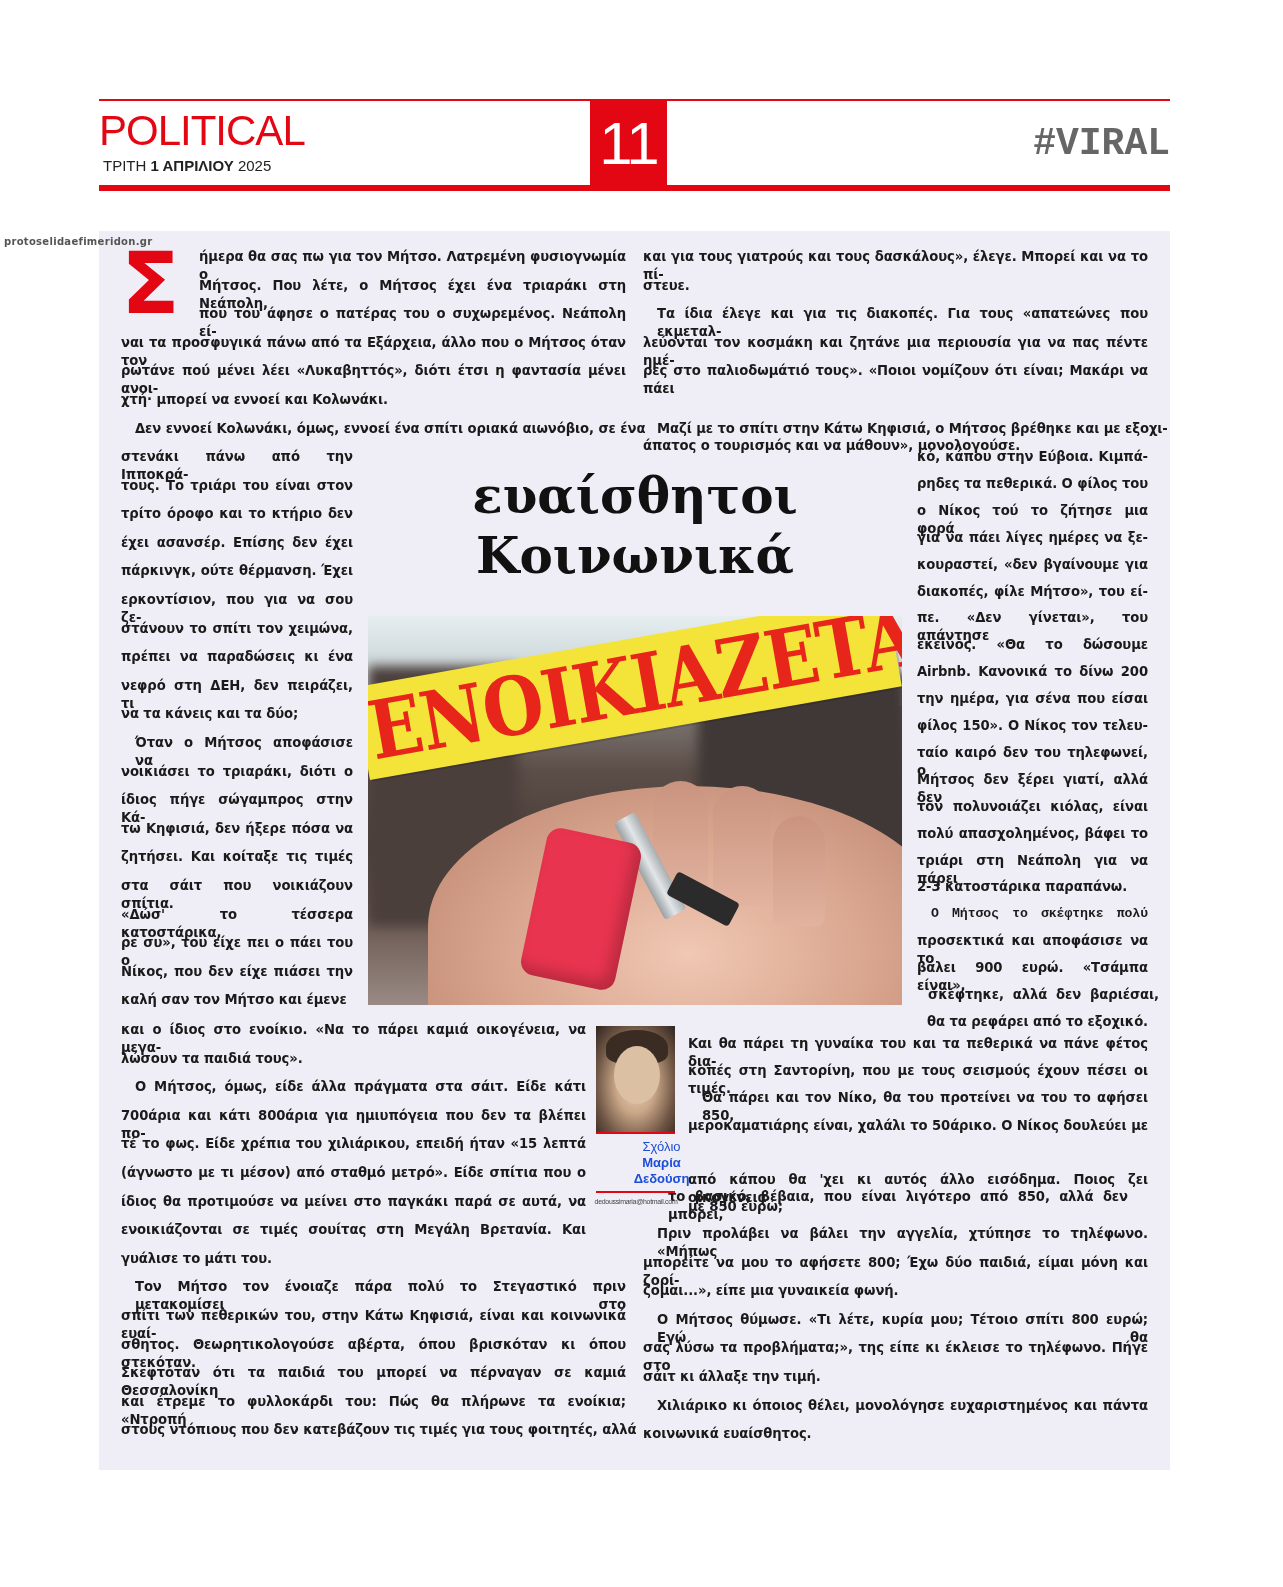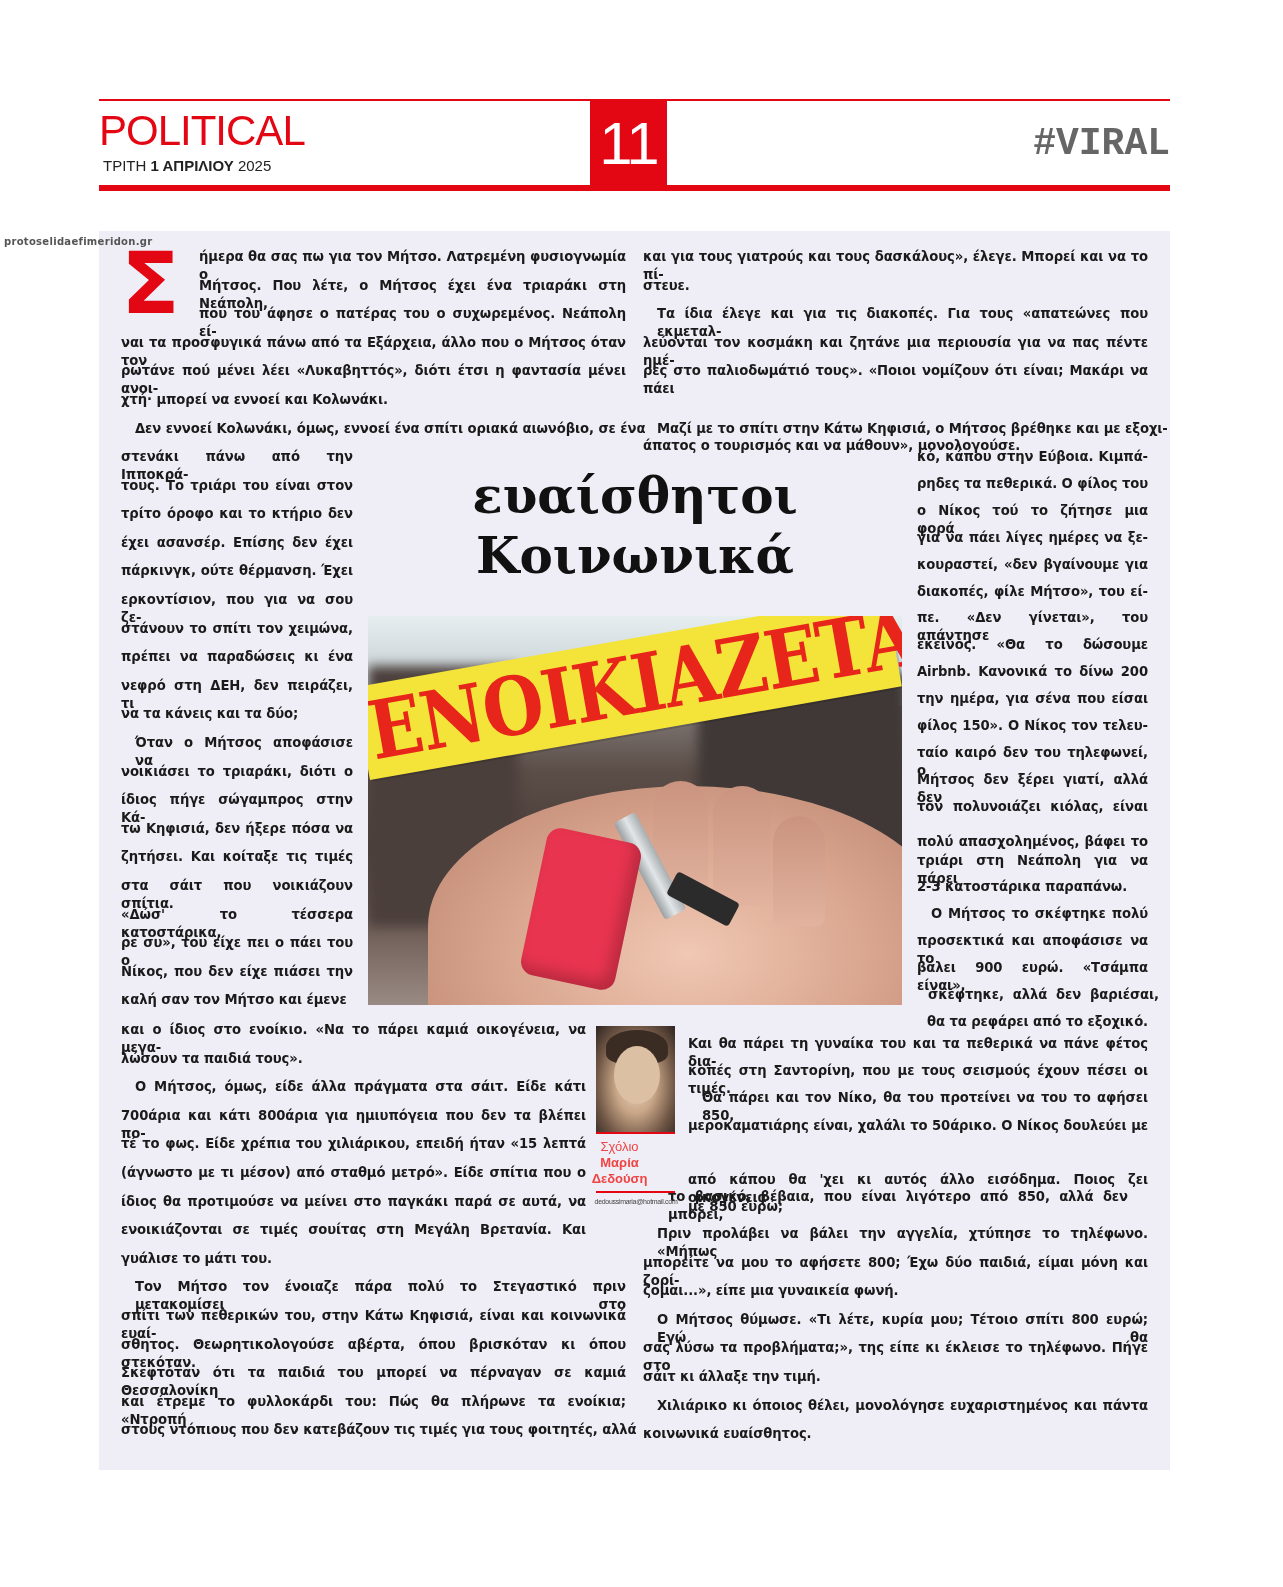--- a/index.html
+++ b/index.html
@@ -35,21 +35,21 @@
   .photo .finger { position:absolute; background: linear-gradient(180deg,#c9937f,#e2b39f); border-radius: 30px 30px 10px 10px; }
   .photo .fob { position:absolute; left:165px; top:218px; width:96px; height:150px; background:#e8344f; border-radius: 14px; transform: rotate(12deg); box-shadow: inset -8px -8px 14px rgba(0,0,0,0.2); }
   .photo .key { position:absolute; left:270px; top:195px; width:24px; height:110px; background: linear-gradient(90deg,#9aa0a3,#e2e6e8,#a8adb0); transform: rotate(-28deg); border-radius: 4px; }
   .photo .key2 { position:absolute; left:300px; top:270px; width:70px; height:26px; background:#2b2b2b; transform: rotate(28deg); border-radius: 4px; }
   .banner { position:absolute; left:2px; top:70px; width:540px; height:94px; background:#f4e43a; transform: rotate(-10deg); transform-origin: left bottom; box-shadow: 2px 2px 0 rgba(0,0,0,0.15); }
   .banner-text { position:absolute; left:8px; top:0; width:524px; height:94px; line-height:94px; text-align:center; font-family: "DejaVu Serif", serif; font-weight: bold; font-size: 70px; color:#e8251b; letter-spacing: -1px; transform: scaleY(1.15); }
   
   .author-photo { position:absolute; left:596px; top:1026px; width:79px; height:106px; background: radial-gradient(ellipse at 50% 55%, #e9d4bf 0%, #c9a788 35%, #6f5645 70%, #2e2420 100%); border-bottom: 2px solid #e30613; }
   .author-photo .hair { position:absolute; left:10px; top:4px; width:62px; height:34px; border-radius: 50% 50% 30% 30%; background: #3a2c22; }
   .author-photo .face { position:absolute; left:18px; top:20px; width:46px; height:58px; border-radius: 50%; background: #dcc0a4; }
-  .author-label { position:absolute; left:580px; width:79px; text-align:center; font-family: "Liberation Sans", sans-serif; color:#ef4444; }
+  .author-label { position:absolute; left:622px; width:79px; text-align:center; font-family: "Liberation Sans", sans-serif; color:#1d4ed8; }
   .author-rule { position:absolute; left:596px; top:1191px; width:79px; height:2px; background:#e30613; }
   .author-email { position:absolute; left:593px; top:1198px; width:86px; text-align:center; font-family: "Liberation Sans", sans-serif; font-size: 7px; color:#444; white-space: nowrap; letter-spacing: -0.3px; }
 </style>
 </head>
 <body>
 
 <div class="hdr-top-line"></div>
 <div class="brand">POLITICAL</div>
 <div class="date">
   <span>ΤΡΙΤΗ</span>
@@ -130,24 +130,24 @@
     <div class="line j" style="left: 917px; top: 555.6px; width: 231px;">κουραστεί, «δεν βγαίνουμε για</div>
     <div class="line j" style="left: 917px; top: 582.5px; width: 231px;">διακοπές, φίλε Μήτσο», του εί-</div>
     <div class="line j" style="left: 917px; top: 609.4px; width: 231px;">πε. «Δεν γίνεται», του απάντησε</div>
     <div class="line j" style="left: 917px; top: 636.3px; width: 231px;">εκείνος. «Θα το δώσουμε</div>
     <div class="line j" style="left: 917px; top: 663.2px; width: 231px;">Airbnb. Κανονικά το δίνω 200</div>
     <div class="line j" style="left: 917px; top: 690.1px; width: 231px;">την ημέρα, για σένα που είσαι</div>
     <div class="line j" style="left: 917px; top: 717px; width: 231px;">φίλος 150». Ο Νίκος τον τελευ-</div>
     <div class="line j" style="left: 917px; top: 743.9px; width: 231px;">ταίο καιρό δεν του τηλεφωνεί, ο</div>
     <div class="line j" style="left: 917px; top: 770.8px; width: 231px;">Μήτσος δεν ξέρει γιατί, αλλά δεν</div>
     <div class="line j" style="left: 917px; top: 797.7px; width: 231px;">τον πολυνοιάζει κιόλας, είναι</div>
-    <div class="line j" style="left: 917px; top: 824.6px; width: 231px; margin-top: 8px;">πολύ απασχολημένος, βάφει το</div>
+    <div class="line j" style="left: 917px; top: 824.6px; width: 231px;">πολύ απασχολημένος, βάφει το</div>
     <div class="line j" style="left: 917px; top: 851.5px; width: 231px;">τριάρι στη Νεάπολη για να πάρει</div>
     <div class="line" style="left: 917px; top: 878.4px; width: 231px;">2-3 κατοστάρικα παραπάνω.</div>
-    <div class="line j" style="left: 931px; top: 905.3px; width: 217px;">Ο Μήτσος το σκέφτηκε πολύ</div>
+    <div class="line j" style="left: 931px; top: 905.3px; width: 217px; font-family: Liberation Mono, monospace;">Ο Μήτσος το σκέφτηκε πολύ</div>
     <div class="line j" style="left: 917px; top: 932.2px; width: 231px;">προσεκτικά και αποφάσισε να το</div>
     <div class="line j" style="left: 917px; top: 959.1px; width: 231px;">βάλει 900 ευρώ. «Τσάμπα είναι»,</div>
     <div class="line j" style="left: 917px; top: 986px; width: 231px; margin-left: 11px;">σκέφτηκε, αλλά δεν βαριέσαι,</div>
     <div class="line" style="left: 917px; top: 1012.9px; width: 231px; text-align: right;">θα τα ρεφάρει από το εξοχικό.</div>
   </div>
 <div id="col2-mid">
     <div class="line j" style="left: 688px; top: 1035px; width: 460px;">Και θα πάρει τη γυναίκα του και τα πεθερικά να πάνε φέτος δια-</div>
     <div class="line j" style="left: 688px; top: 1062.2px; width: 460px;">κοπές στη Σαντορίνη, που με τους σεισμούς έχουν πέσει οι τιμές.</div>
     <div class="line j" style="left: 702px; top: 1089.4px; width: 446px;">Θα πάρει και τον Νίκο, θα του προτείνει να του το αφήσει 850,</div>
     <div class="line j" style="left: 688px; top: 1116.6px; width: 460px;">μεροκαματιάρης είναι, χαλάλι το 50άρικο. Ο Νίκος δουλεύει με</div>

